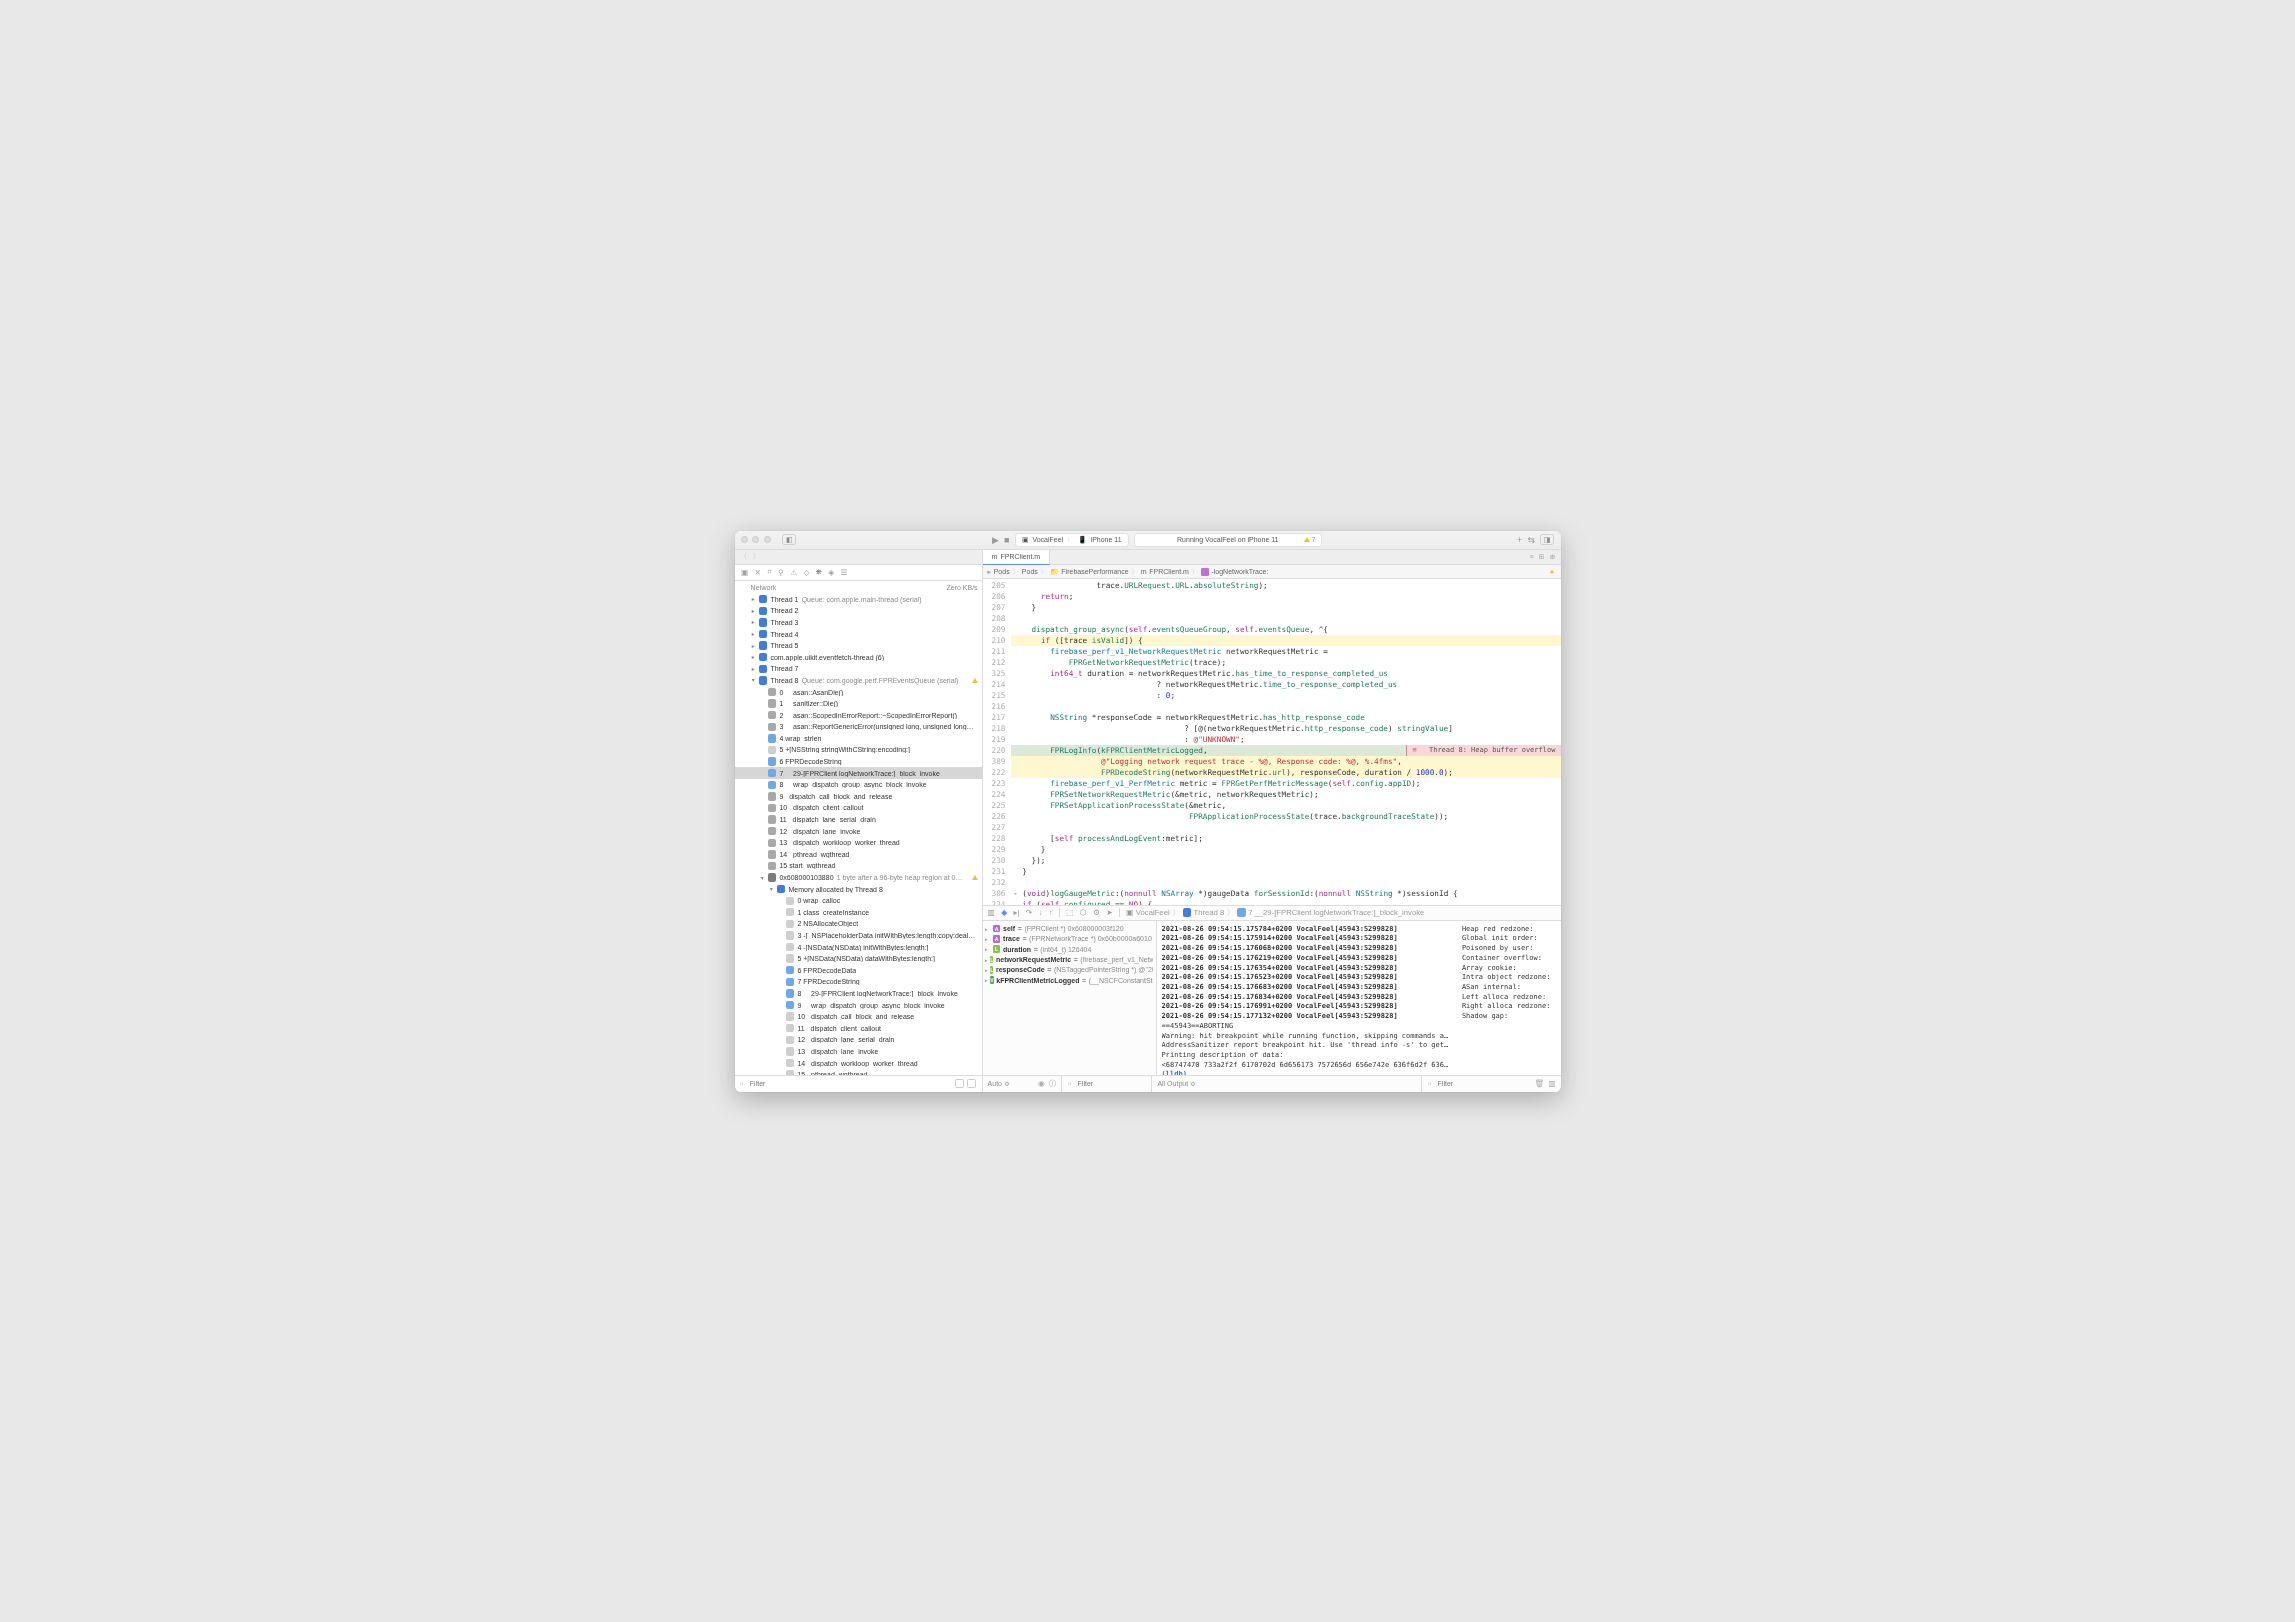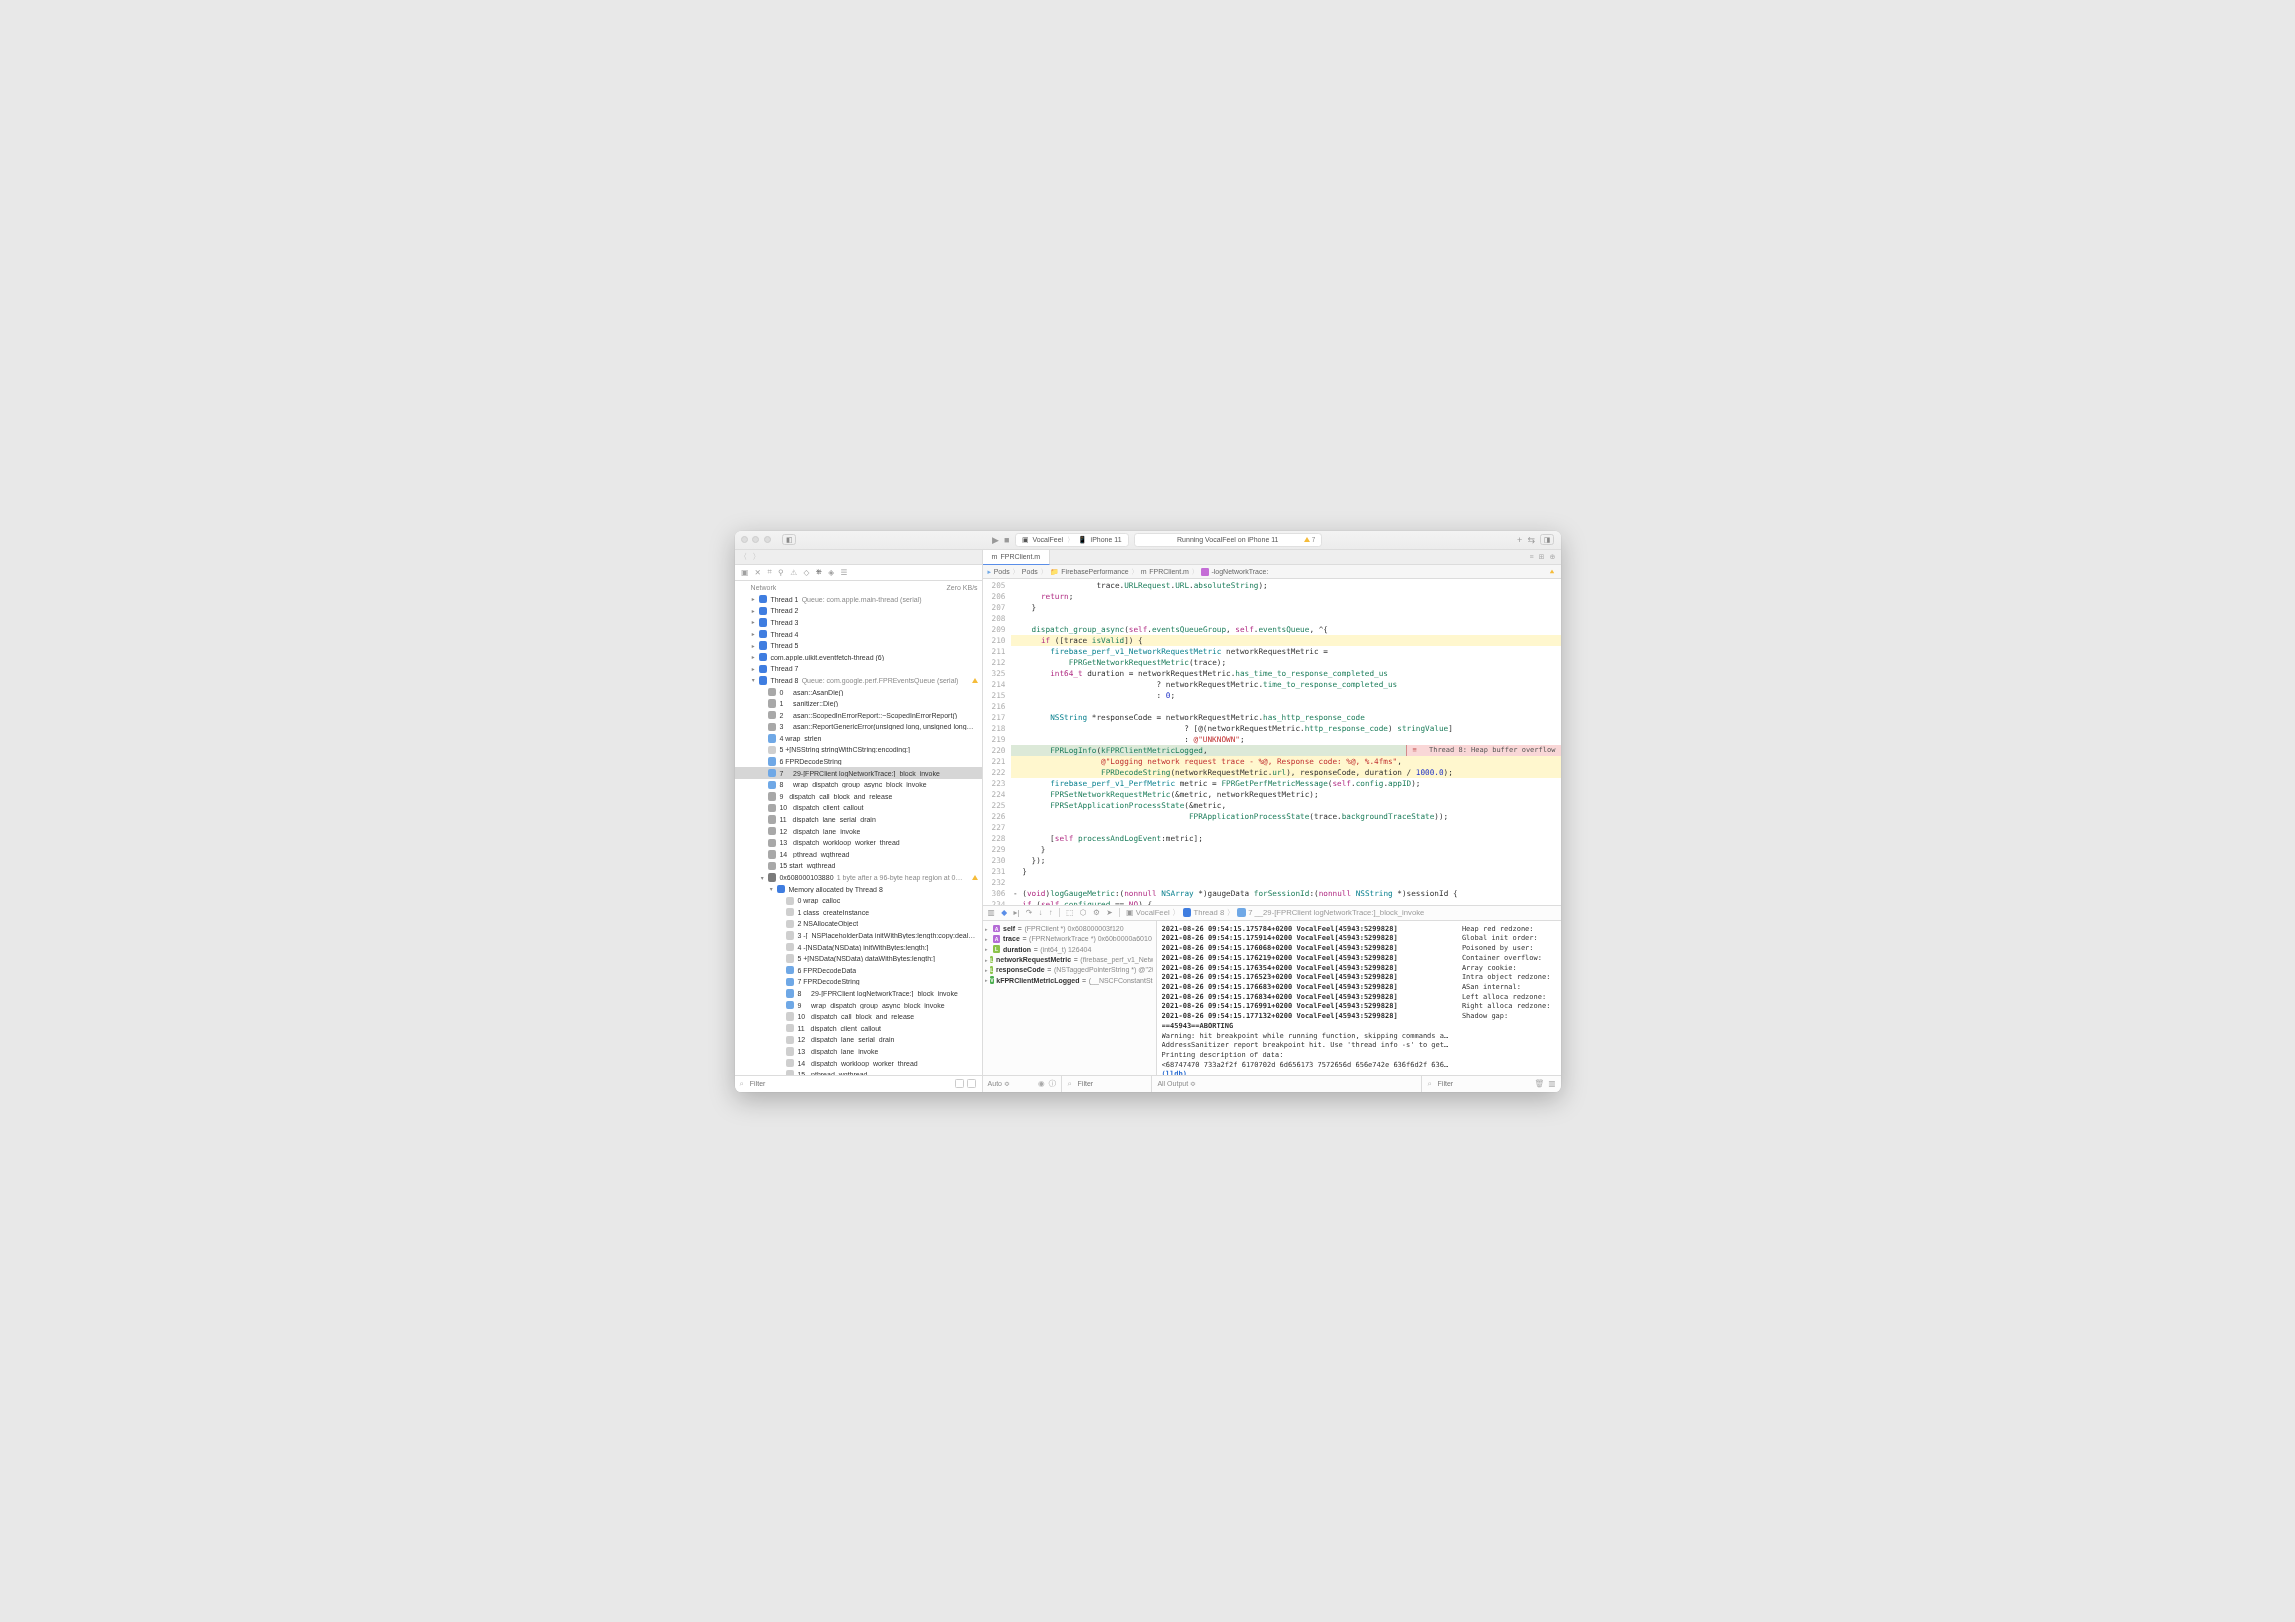--- a/index.html
+++ b/index.html
@@ -580,21 +580,21 @@
             <div>211</div>
             <div>212</div>
             <div>325</div>
             <div>214</div>
             <div>215</div>
             <div>216</div>
             <div>217</div>
             <div>218</div>
             <div>219</div>
             <div>220</div>
-            <div>221</div>
+            <div>389</div>
             <div>222</div>
             <div>223</div>
             <div>224</div>
             <div>225</div>
             <div>226</div>
             <div>227</div>
             <div>228</div>
             <div>229</div>
             <div>230</div>
             <div>231</div>
@@ -675,21 +675,21 @@
                 <div class="cl">2021-08-26 09:54:15.175784+0200 VocalFeel[45943:5299828]</div>
                 <div class="cl">2021-08-26 09:54:15.175914+0200 VocalFeel[45943:5299828]</div>
                 <div class="cl">2021-08-26 09:54:15.176068+0200 VocalFeel[45943:5299828]</div>
                 <div class="cl">2021-08-26 09:54:15.176219+0200 VocalFeel[45943:5299828]</div>
                 <div class="cl">2021-08-26 09:54:15.176354+0200 VocalFeel[45943:5299828]</div>
                 <div class="cl">2021-08-26 09:54:15.176523+0200 VocalFeel[45943:5299828]</div>
                 <div class="cl">2021-08-26 09:54:15.176683+0200 VocalFeel[45943:5299828]</div>
                 <div class="cl">2021-08-26 09:54:15.176834+0200 VocalFeel[45943:5299828]</div>
                 <div class="cl">2021-08-26 09:54:15.176991+0200 VocalFeel[45943:5299828]</div>
                 <div class="cl">2021-08-26 09:54:15.177132+0200 VocalFeel[45943:5299828]</div>
-                <div class="cl abort" style="font-weight: 700;">==45943==ABORTING</div>
+                <div class="cl abort" style="font-weight: 400;">==45943==ABORTING</div>
                 <div class="cl" style="font-weight: 400;">Warning: hit breakpoint while running function, skipping commands and conditions</div>
                 <div class="cl" style="font-weight: 400;">AddressSanitizer report breakpoint hit. Use 'thread info -s' to get extended info</div>
                 <div class="cl" style="font-weight: 400; font-family: Liberation Mono, monospace;">Printing description of data:</div>
                 <div class="cl" style="font-weight: 400;">&lt;68747470 733a2f2f 6170702d 6d656173 7572656d 656e742e 636f6d2f 636f6e66 69672f6</div>
                 <div class="cl llblue">(lldb)</div>
               </div>
             <div class="console-right" id="con-right">
                 <div class="cr">Heap red redzone:</div>
                 <div class="cr">Global init order:</div>
                 <div class="cr">Poisoned by user:</div>

